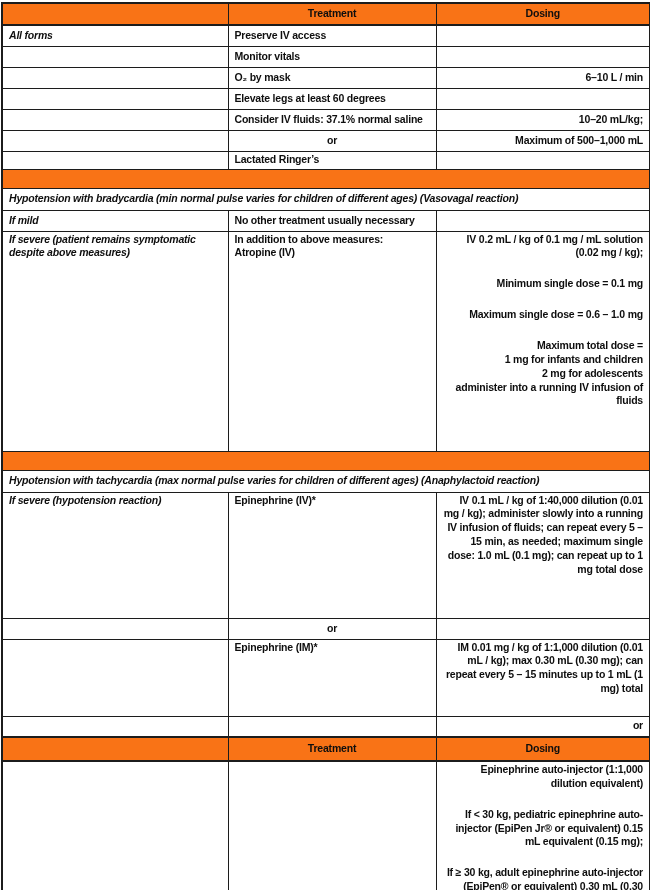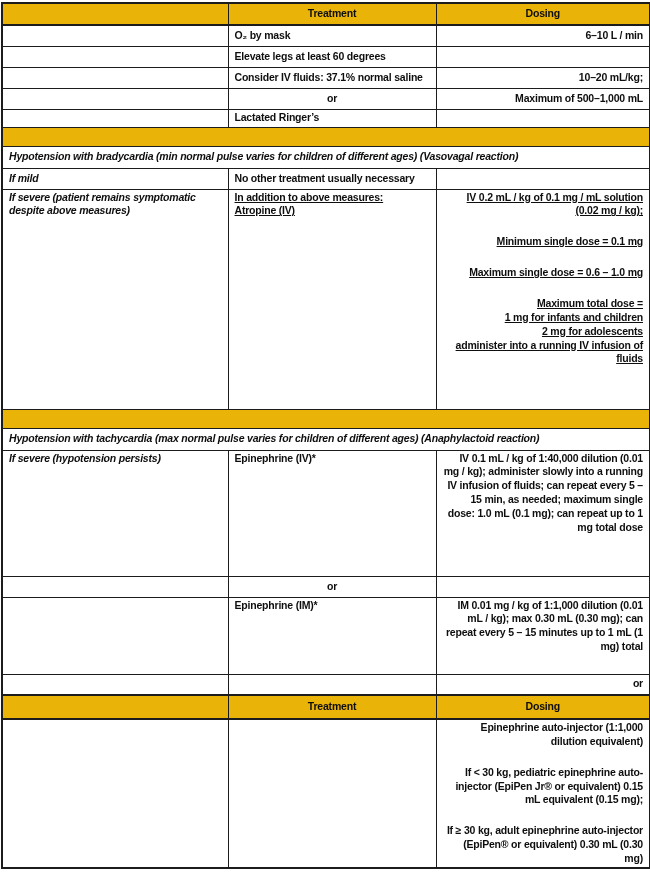--- a/index.html
+++ b/index.html
@@ -16,50 +16,60 @@
     border:1px solid #1c1c1c;
     padding:1px 6px;
     font-size:10.5px;font-weight:700;letter-spacing:-0.2px;
     line-height:1.32;overflow:hidden;
   }
   table.tx{border:2px solid #1c1c1c;}
   tr.hA{height:22px} tr.hB{height:21px} tr.hC{height:18px}
   tr.hSep{height:19px} tr.hSect{height:22px}
   tr.hTall1{height:220px} tr.hTall2{height:126px} tr.hTall3{height:77px}
   tr.hHdr2{height:24px} tr.hTall4{height:149px} tr.hLast{height:23px}
-  td.gray{background:#eab308;}
+  td.gray{background:#f97316;}
   td.hdr{text-align:center;font-size:11.5px;letter-spacing:-0.1px;border-bottom-width:2px;}
   tr.hA td,tr.hHdr2 td{border-bottom-width:2px;border-top-width:2px;}
   td.sep{border-top-width:2px;border-bottom-width:2px;}
   td.sect{font-style:italic;padding-left:5px;font-size:10.8px;margin-top:48px;}
   td.cond{font-style:italic;padding-left:5px;}
   td.c3{text-align:right;}
   td.center{text-align:center;}
   td.top{vertical-align:top;padding-top:2px;}
-  .preline{white-space:pre-line;text-decoration:underline;}
+  .preline{white-space:pre-line;}
   .para + .para{margin-top:17px;}
 </style>
 </head>
 <body>
 
 <div class="page">
 <table class="tx">
 <colgroup>
         <col style="width:226px">
         <col style="width:208px">
         <col style="width:214px">
       </colgroup>
 <tbody>
 
   <tr class="hA">
     <td class="gray"></td>
     <td class="gray hdr">Treatment</td>
     <td class="gray hdr">Dosing</td>
   </tr>
 
+  <tr class="hB">
+    <td class="cond">All forms</td>
+    <td>Preserve IV access</td>
+    <td class="c3"></td>
+  </tr>
+  <tr class="hB">
+    <td></td>
+    <td>Monitor vitals</td>
+    <td class="c3"></td>
+  </tr>
   <tr class="hB">
     <td></td>
     <td>O₂ by mask</td>
     <td class="c3">6–10 L / min</td>
   </tr>
   <tr class="hB">
     <td></td>
     <td>Elevate legs at least 60 degrees</td>
     <td class="c3"></td>
   </tr>
@@ -110,21 +120,21 @@
 
   <tr class="hSep">
     <td class="gray sep" colspan="3"></td>
   </tr>
 
   <tr class="hSect">
     <td class="sect" colspan="3">Hypotension with tachycardia (max normal pulse varies for children of different ages) (Anaphylactoid reaction)</td>
   </tr>
 
   <tr class="hTall2">
-    <td class="cond top">If severe (hypotension persists)</td>
+    <td class="cond top">If severe (hypotension reaction)</td>
     <td class="top">Epinephrine (IV)*</td>
     <td class="c3 top">
       <div class="para">IV 0.1 mL / kg of 1:40,000 dilution (0.01 mg / kg); administer slowly into a running IV infusion of fluids; can repeat every 5 – 15 min, as needed; maximum single dose: 1.0 mL (0.1 mg); can repeat up to 1 mg total dose</div>
     </td>
   </tr>
 
   <tr class="hB">
     <td></td>
     <td class="center">or</td>
     <td></td>

